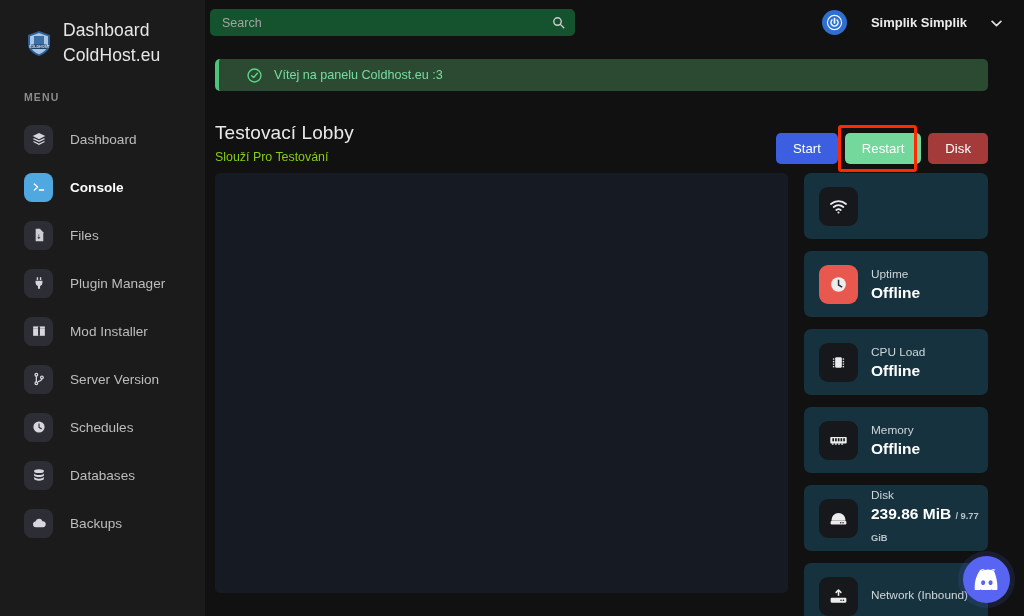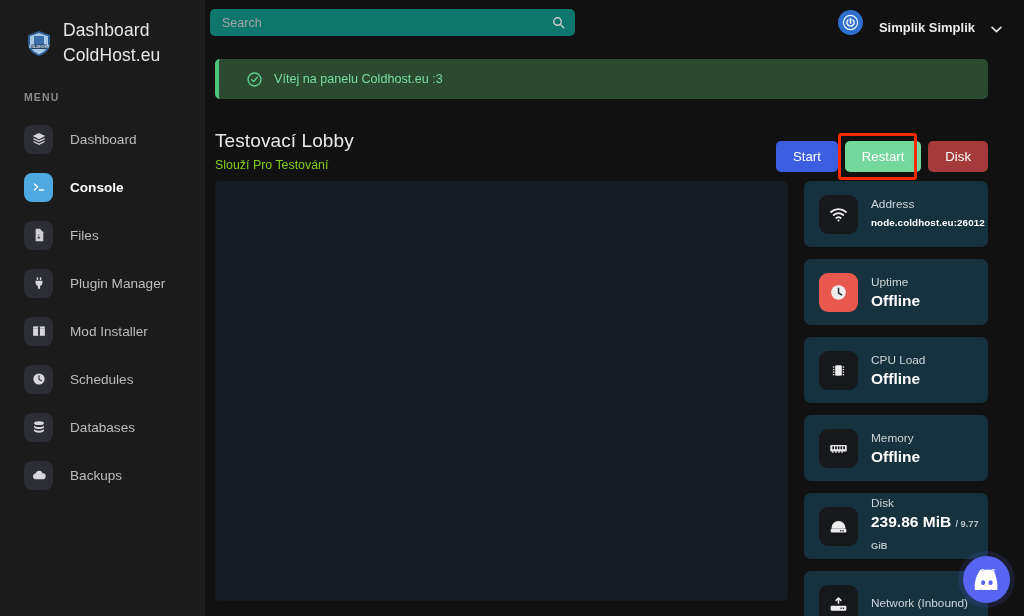--- a/index.html
+++ b/index.html
@@ -40,42 +40,42 @@
   .nav-text { font-size: 13.6px; color: #bdbdbd; line-height: 17px; max-width: 110px; }
   .nav-item.active .nav-text { color: #ffffff; font-weight: 600; }
   .nav-icon svg { display: block; }
 
   
   .main { flex: 1; position: relative; background: #111111; height: 616px; overflow: hidden; }
 
   .topbar { height: 45px; display: flex; align-items: center; padding: 0 22px 0 5px; }
   .search-wrap {
     position: relative; width: 365px; height: 27px;
-    background: #0f766e; border-radius: 5px; display: flex; align-items: center;
+    background: #14532d; border-radius: 5px; display: flex; align-items: center;
   }
   .search-input {
     border: 0; outline: 0; background: transparent; color: #cfcfcf;
     font-size: 12.5px; font-family: "Liberation Sans", sans-serif;
     padding: 0 30px 0 12px; width: 100%; height: 100%;
   }
   .search-input::placeholder { color: #a4a4a4; }
   .search-icon { position: absolute; right: 10px; top: 6px; color: #d0d0d0; }
   .topbar-spacer { flex: 1; }
-  .user-chip { display: flex; align-items: flex-end; gap: 16px; cursor: pointer; }
+  .user-chip { display: flex; align-items: center; gap: 24px; cursor: pointer; }
   .avatar {
     width: 25px; height: 25px; border-radius: 50%; flex: 0 0 25px;
     background: #2f6fd0; display: flex; align-items: center; justify-content: center;
     color: #fff;
   }
   .user-name { font-size: 13px; color: #ececec; font-weight: 700; }
   .chev { color: #e0e0e0; font-size: 12px; line-height: 1; }
 
   
   .alert {
-    margin: 14px 36px 0 10px; height: 40px; background: #2b4a31;
+    margin: 14px 36px 0 10px; height: 32px; background: #2b4a31;
     border-left: 4px solid #4ec47a; border-radius: 5px;
     display: flex; align-items: center; gap: 11px; padding-left: 27px;
   }
   .alert-icon { color: #5fd48b; display: flex; }
   .alert-text { color: #7adba0; font-size: 12.6px; }
 
   
   .title-row { display: flex; align-items: flex-end; padding: 31px 36px 0 10px; }
   .title-block { flex: 1; }
   .page-title { font-size: 19px; color: #e9e9e9; font-weight: 400; letter-spacing: .1px; }
@@ -188,20 +188,32 @@
         </div>
         <div class="nav-item">
           <span class="nav-icon">
             <svg width="16" height="16" viewBox="0 0 24 24" fill="currentColor">
               <path d="M3.2 8.1h17.6v11.1H3.2Z"></path>
               <path d="M3.2 5.1h17.6v3H3.2Z"></path>
               <rect x="10.6" y="5.1" width="2.8" height="14.1" fill="#2d2d36"></rect>
             </svg>
           </span>
           <span class="nav-text">Mod Installer</span>
+        </div>
+        <div class="nav-item">
+          <span class="nav-icon">
+            <svg width="16" height="16" viewBox="0 0 24 24" fill="none" stroke="currentColor" stroke-width="1.9" stroke-linecap="round" stroke-linejoin="round">
+              <circle cx="8" cy="5.6" r="2"></circle>
+              <circle cx="8" cy="18.4" r="2"></circle>
+              <circle cx="16.4" cy="9.6" r="2"></circle>
+              <path d="M8 7.6v8.8"></path>
+              <path d="M16.4 11.6c0 3-3 3.2-5.4 4.3"></path>
+            </svg>
+          </span>
+          <span class="nav-text">Server Version</span>
         </div>
         <div class="nav-item">
           <span class="nav-icon">
             <svg width="16" height="16" viewBox="0 0 24 24" fill="currentColor">
               <circle cx="12" cy="12" r="8.4"></circle>
               <path d="M11.2 6.6h1.7V12l3.7 2.2-.9 1.5-4.5-2.7Z" fill="#2d2d36"></path>
             </svg>
           </span>
           <span class="nav-text">Schedules</span>
         </div>
@@ -284,24 +296,20 @@
       <div class="cards" id="cards">
           <div class="card">
             <span class="card-icon ">
               <svg width="21" height="21" viewBox="0 0 24 24" fill="none" stroke="currentColor" stroke-width="2.1" stroke-linecap="round">
                 <path d="M3.4 9.1a13 13 0 0 1 17.2 0"></path>
                 <path d="M6.5 12.5a8.6 8.6 0 0 1 11 0"></path>
                 <path d="M9.5 15.9a4.2 4.2 0 0 1 5 0"></path>
                 <circle cx="12" cy="18.8" r="1.2" fill="currentColor" stroke="none"></circle>
               </svg>
             </span>
-            <span class="card-body">
-              <span class="card-label" style="display:block">Address</span>
-              <span class="card-value small" style="display:block"><span>node.coldhost.eu:26012</span></span>
-            </span>
           </div>
           <div class="card">
             <span class="card-icon red">
               <svg width="21" height="21" viewBox="0 0 24 24" fill="currentColor">
                 <circle cx="12" cy="12" r="8.4"></circle>
                 <path d="M11.2 6.6h1.7V12l3.7 2.2-.9 1.5-4.5-2.7Z" fill="#2d2d36"></path>
               </svg>
             </span>
             <span class="card-body">
               <span class="card-label" style="display:block">Uptime</span>

